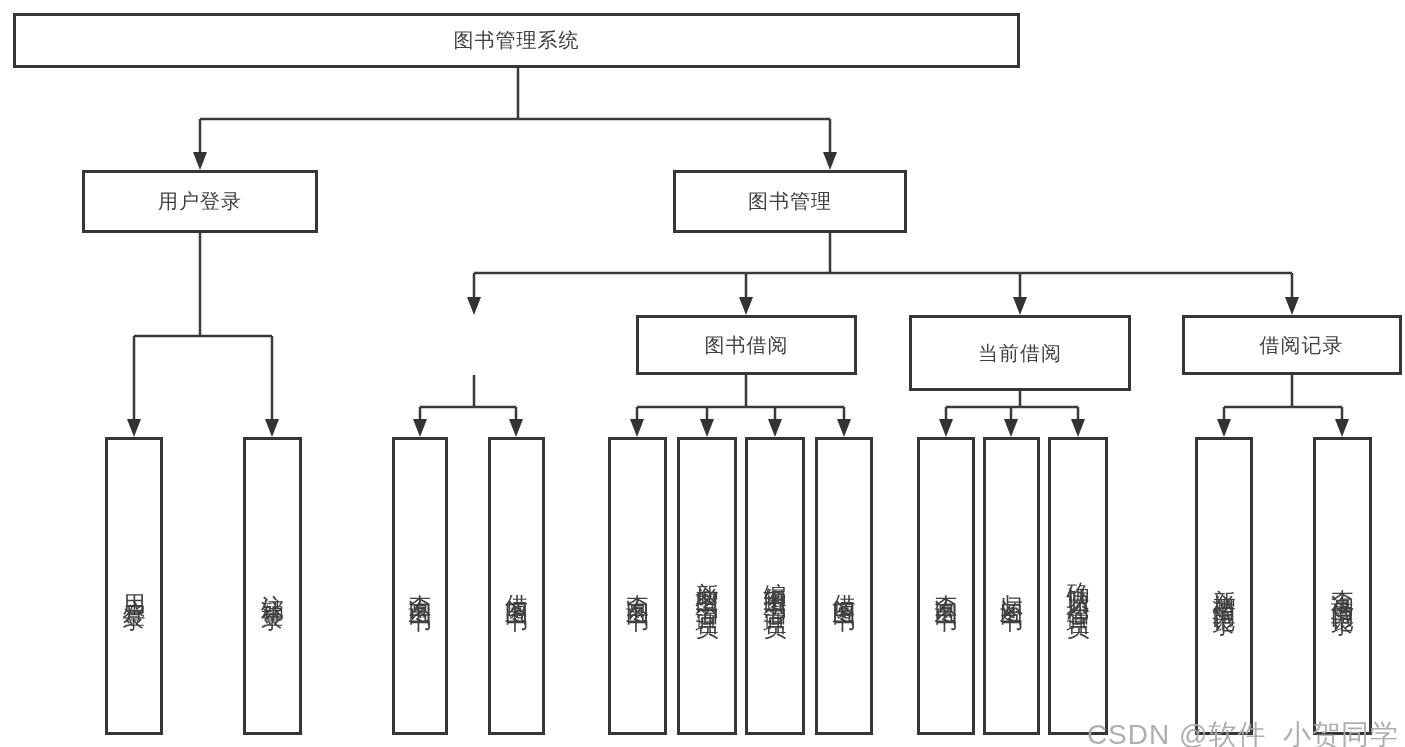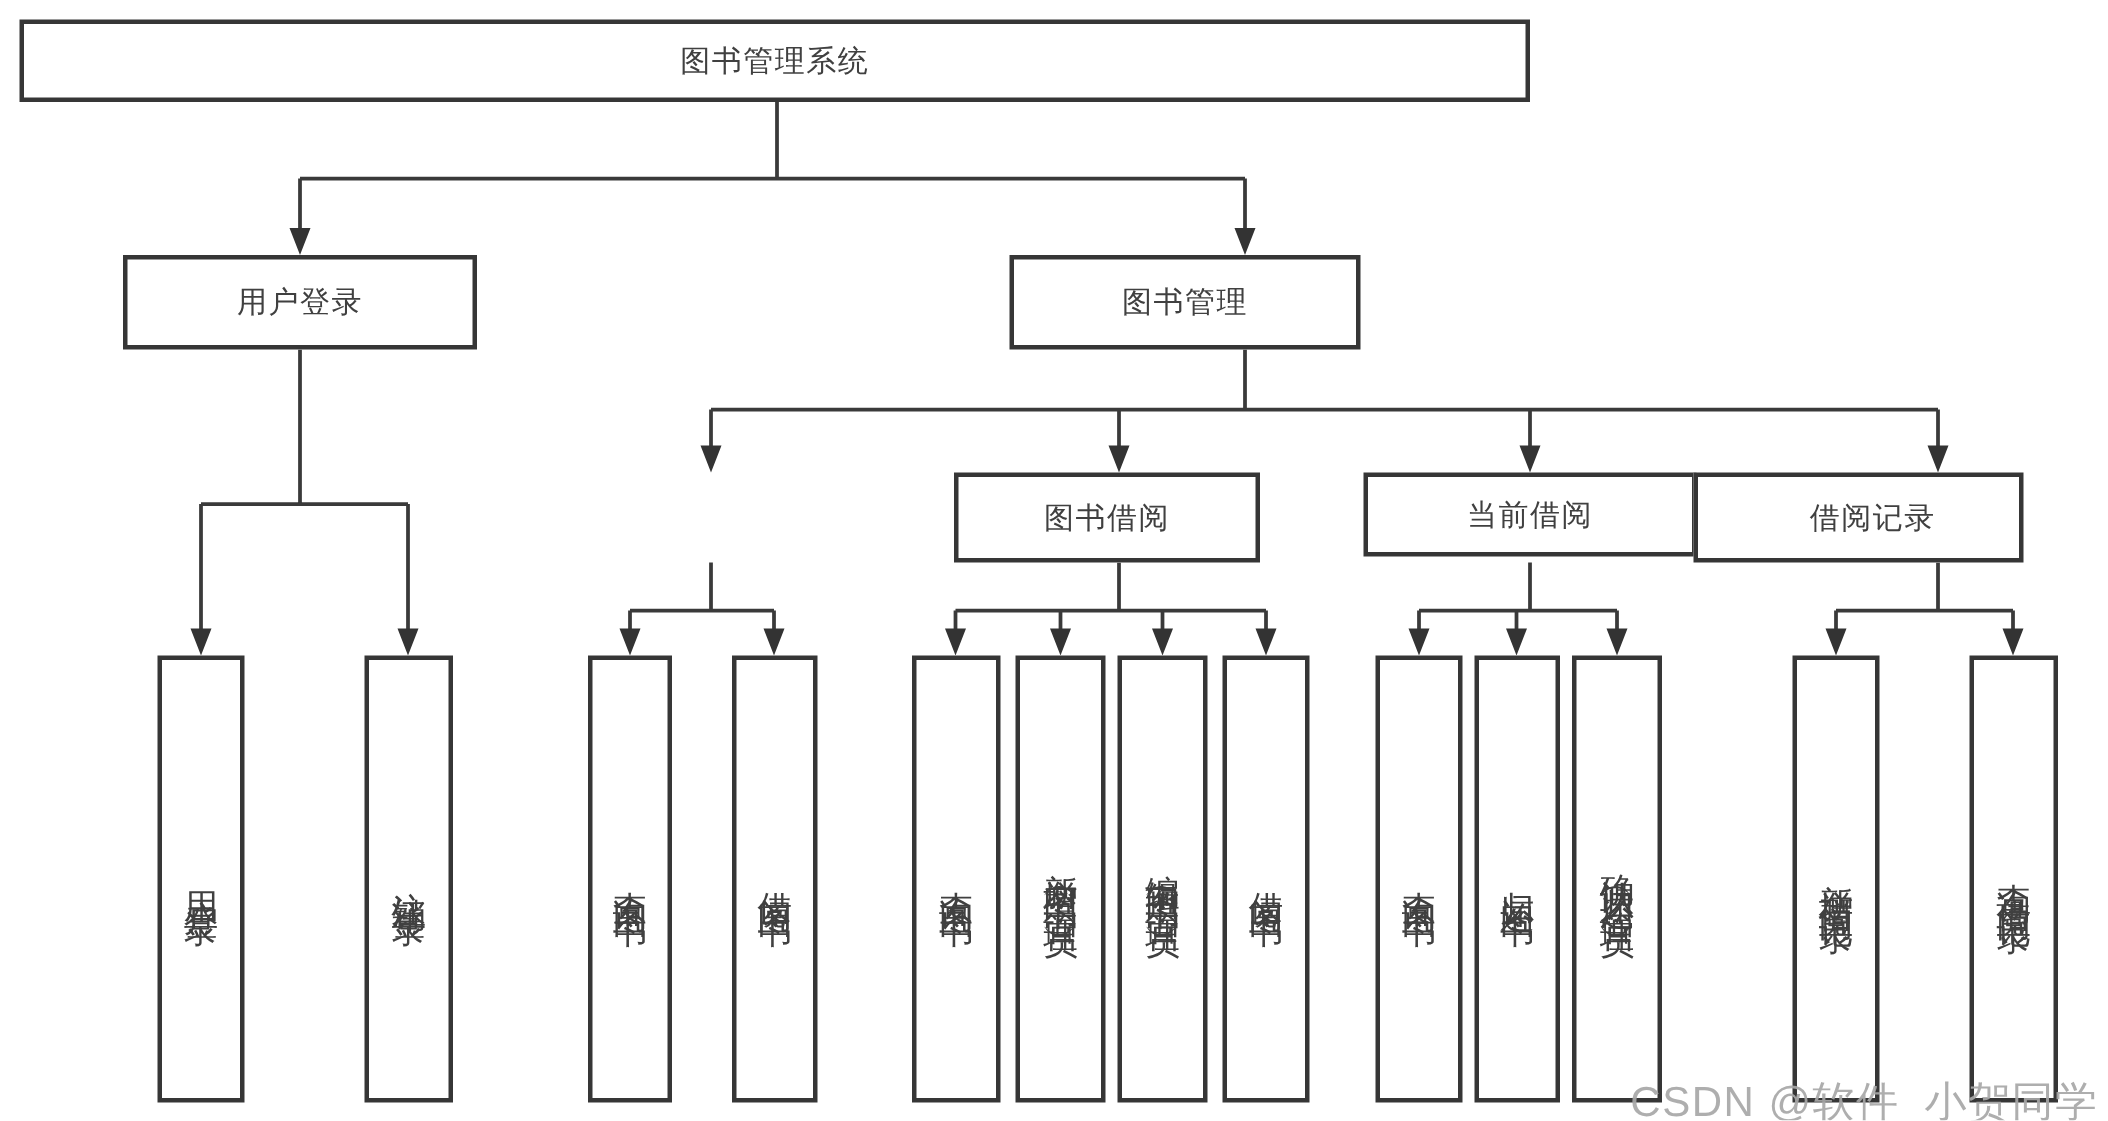--- a/index.html
+++ b/index.html
@@ -88,23 +88,23 @@
          M1071 419 L1085 419 L1078 437 Z
          M1217 419 L1231 419 L1224 437 Z
          M1335 419 L1349 419 L1342 437 Z"></path>
   </svg>
 
   <div class="hbox" style="left:13px; top:13px; width:1007px; height:55px;">图书管理系统</div>
 
   <div class="hbox" style="left:82px; top:170px; width:236px; height:63px;">用户登录</div>
   <div class="hbox" style="left:673px; top:170px; width:234px; height:63px;">图书管理</div>
 
-  <div class="hbox" style="left:636px; top:315px; width:204px; height:60px;font-family:Liberation Serif, serif;">图书借阅</div>
-  <div class="hbox" style="left:909px; top:315px; width:222px; height:56px;">当前借阅</div>
-  <div class="hbox" style="left:1129px; top:315px; width:220px; height:60px;padding-left:19px;">借阅记录</div>
+  <div class="hbox" style="left:636px; top:315px; width:221px; height:60px;font-family:Liberation Serif, serif;">图书借阅</div>
+  <div class="hbox" style="left:909px; top:315px; width:222px; height:76px;">当前借阅</div>
+  <div class="hbox" style="left:1182px; top:315px; width:220px; height:60px;padding-left:19px;">借阅记录</div>
 
   <div class="vbox" style="left:105px; top:437px; width:58px; height:298px;">
     <span>用户登录</span>
   </div>
   <div class="vbox" style="left:243px; top:437px; width:59px; height:298px;">
     <span>注销登录</span>
   </div>
 
   <div class="vbox" style="left:392px; top:437px; width:56px; height:298px;">
     <span>查询图书</span>

